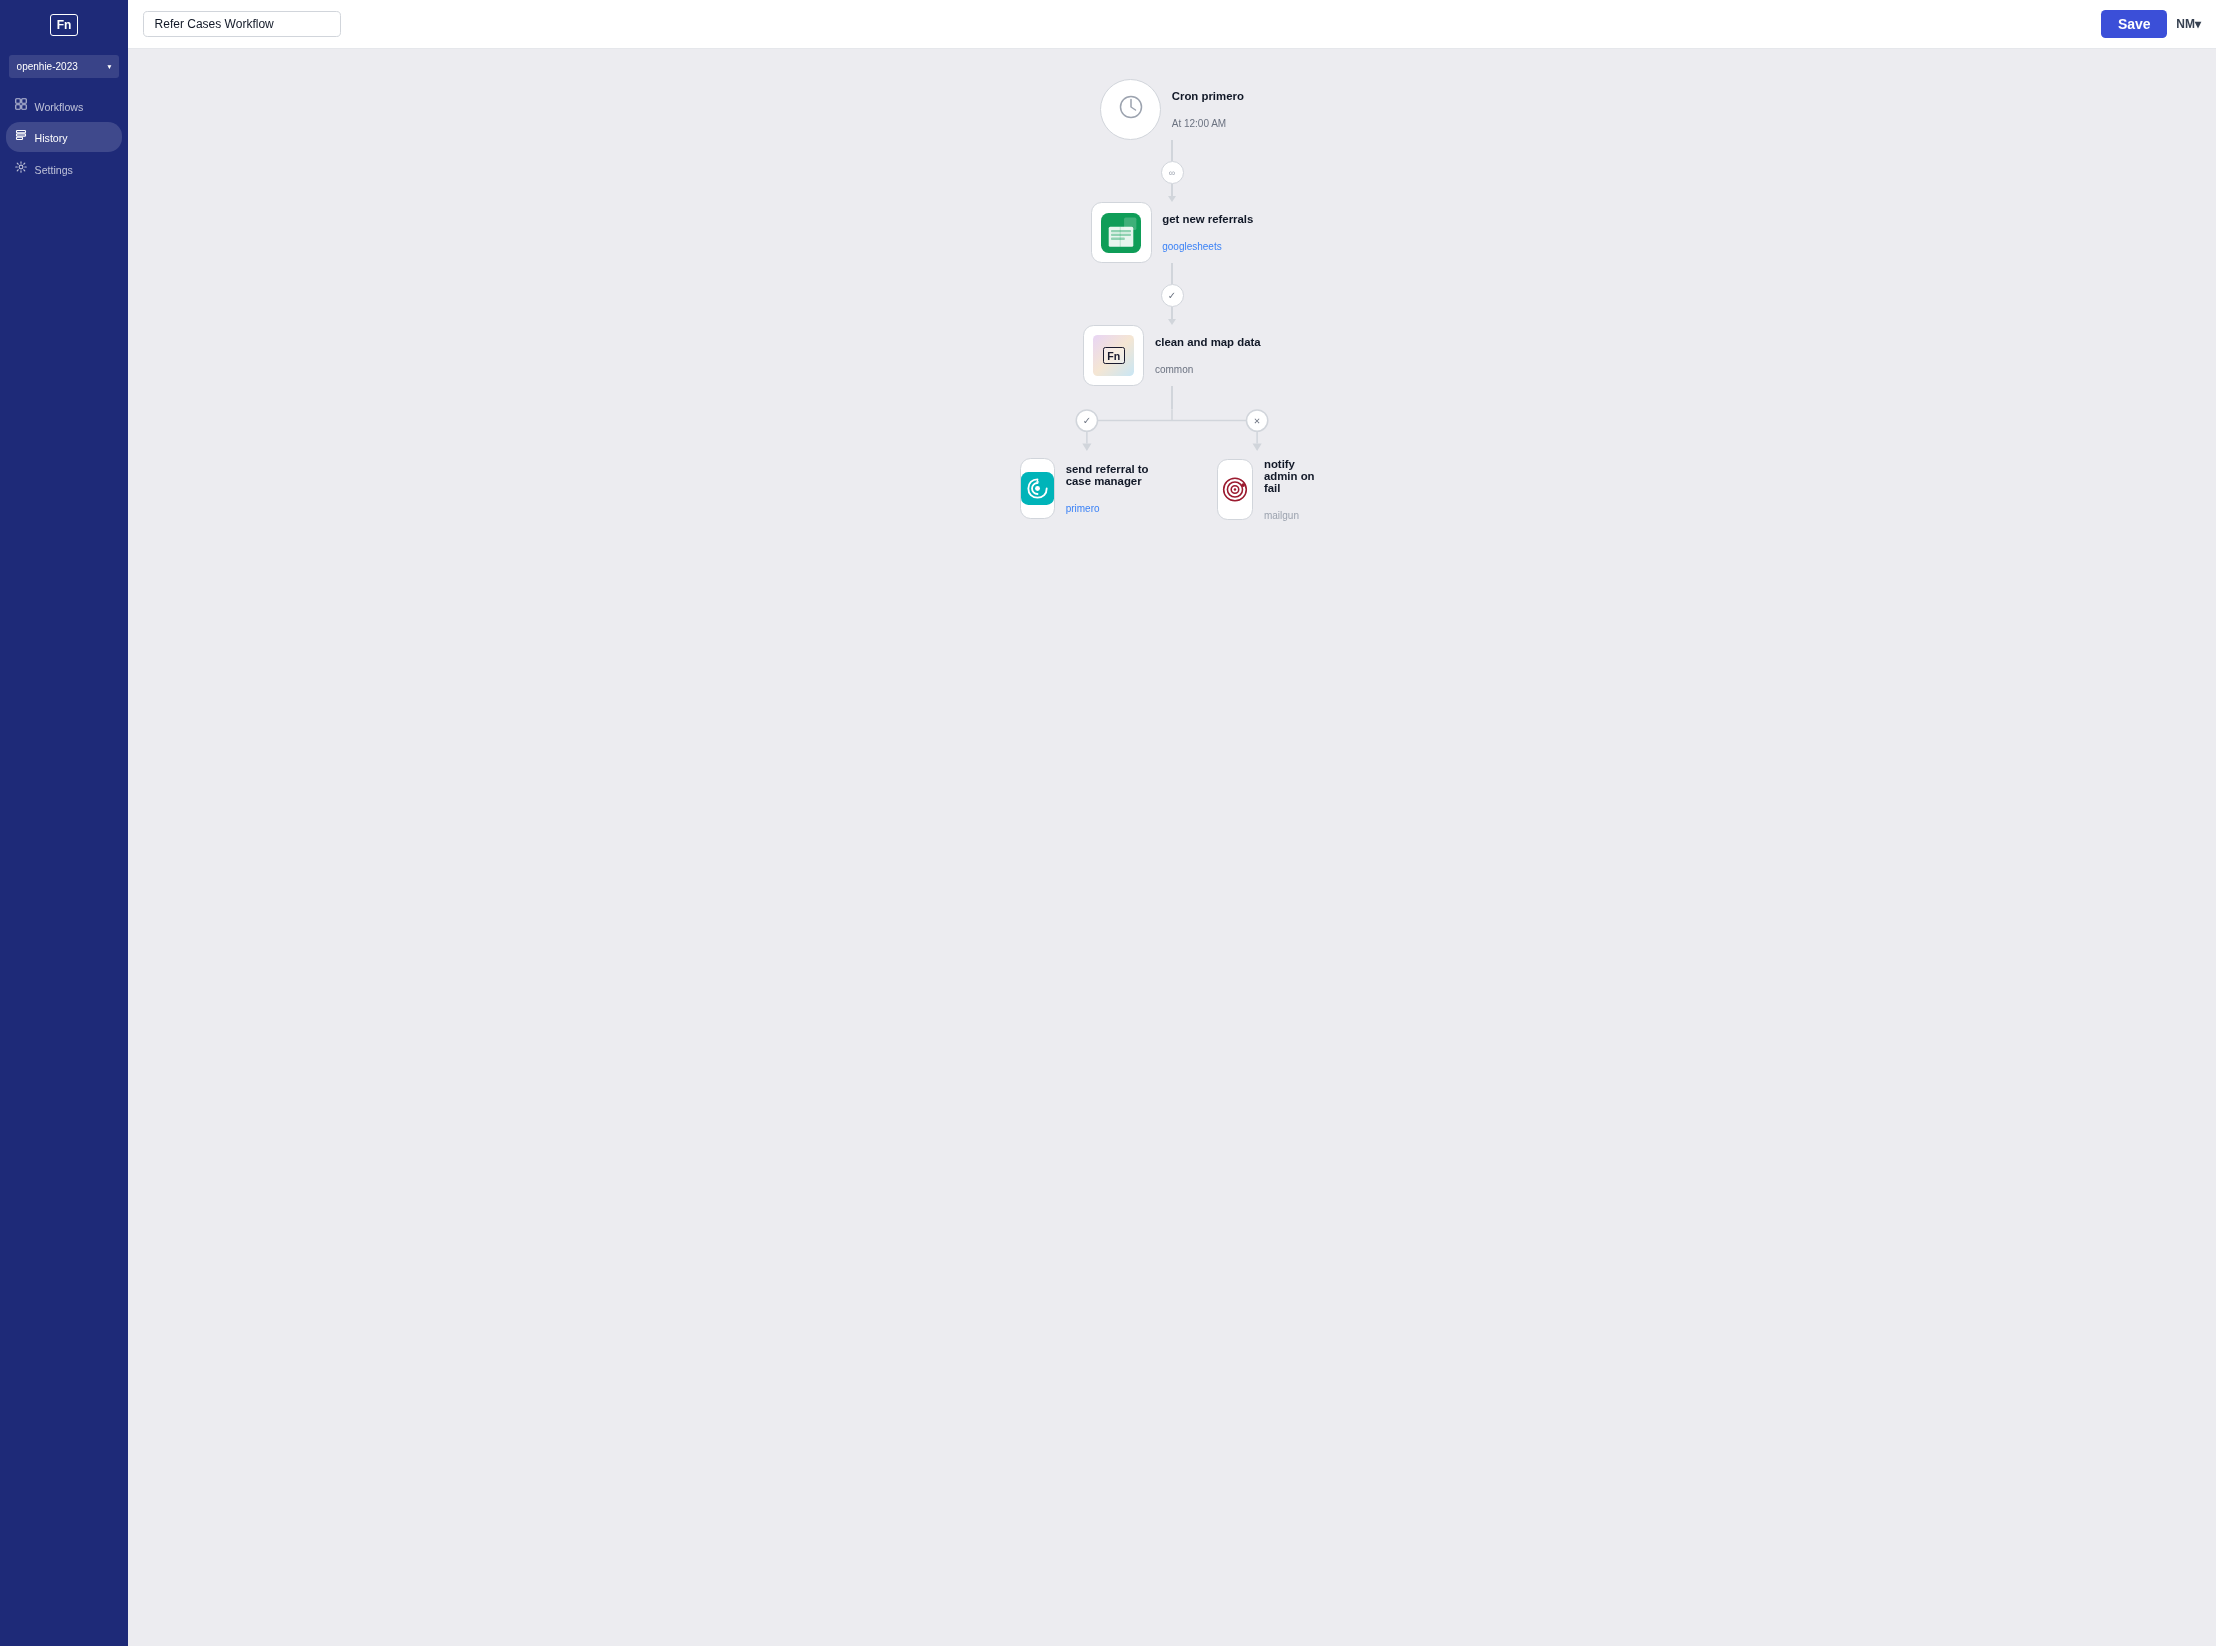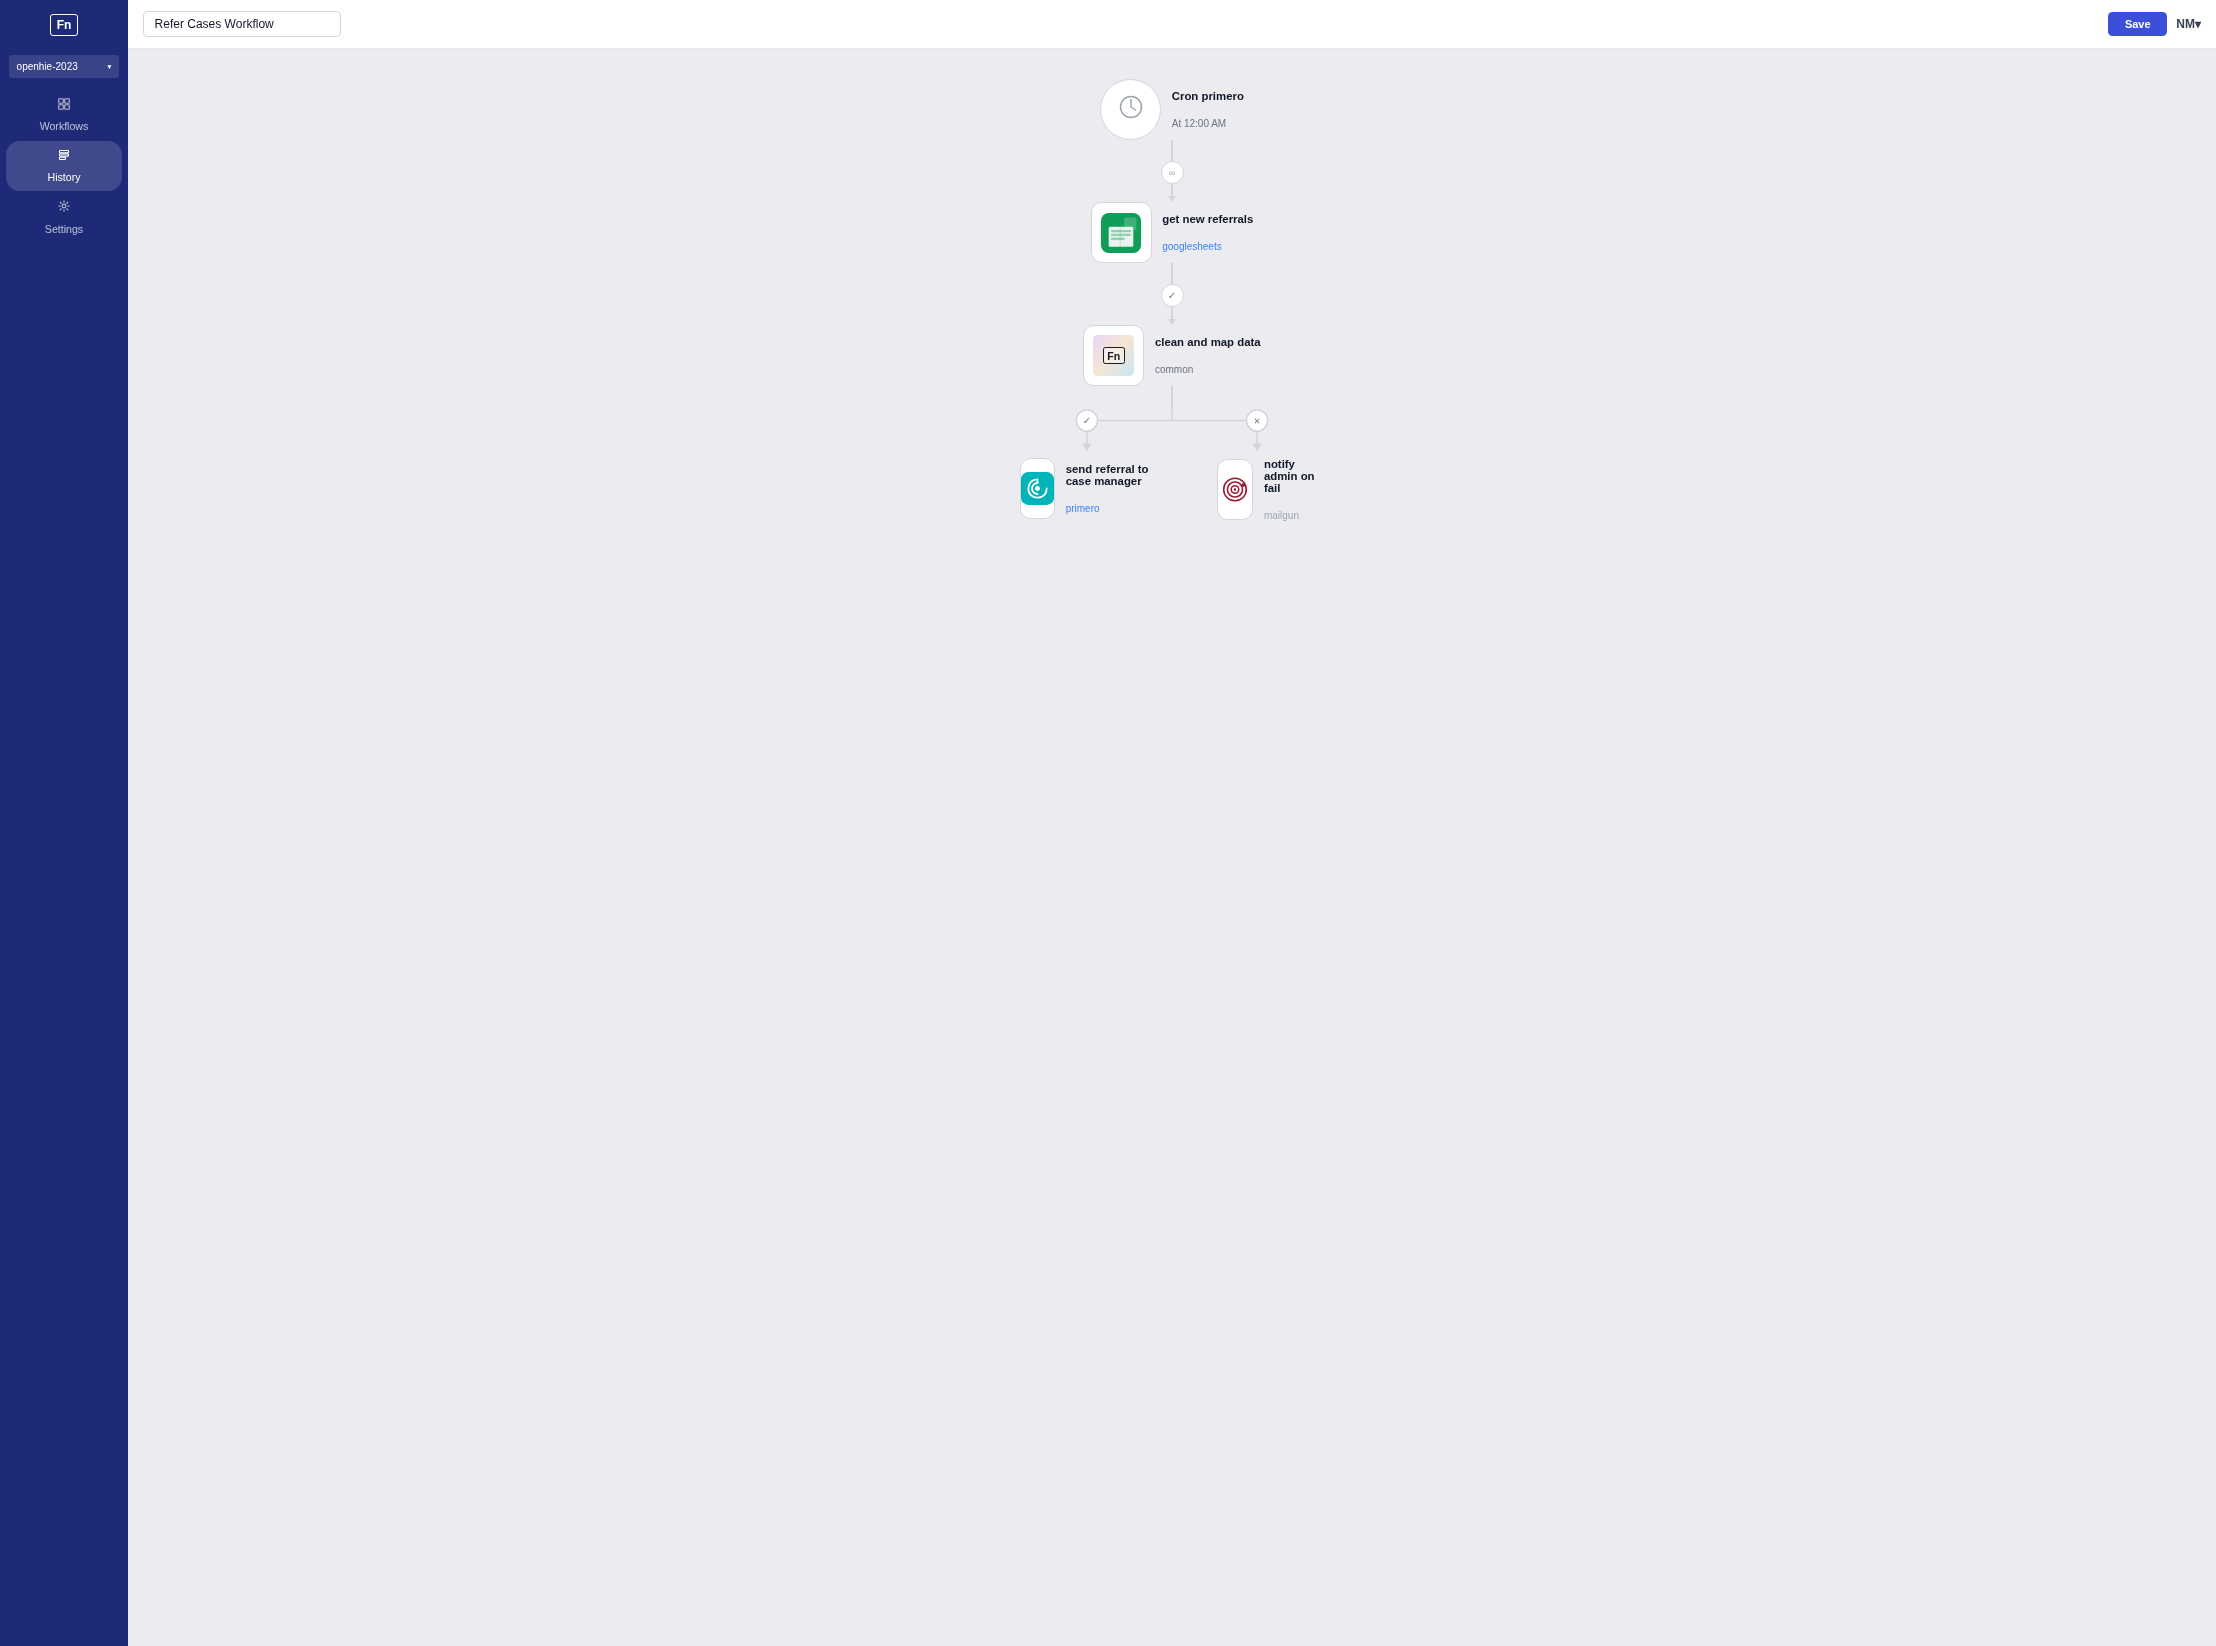--- a/index.html
+++ b/index.html
@@ -40,28 +40,27 @@
       display: flex;
       align-items: center;
       justify-content: space-between;
       cursor: pointer;
       font-size: 10px;
     }
     .workspace-selector .chevron { font-size: 7.6px; margin-left: 4.6px; }
     .nav-items { display: flex; flex-direction: column; gap: 1.5px; padding: 0 6px; }
     .nav-item {
       display: flex;
-      align-items: center;
+      align-items: flex-end;
       gap: 7.6px;
       padding: 7.6px 9px;
       border-radius: 4.6px;
       color: rgba(255,255,255,0.7);
       cursor: pointer;
       font-size: 10.6px;
-      flex-direction: column;
     }
     .nav-item.active {
       background: rgba(255,255,255,0.15);
       color: white;
       border-radius: 14px;
     }
     .nav-icon { font-size: 12px; }
 
     
     .main-content {
@@ -91,21 +90,21 @@
       outline: none;
       min-width: 198px;
     }
     .header-right { display: flex; align-items: center; gap: 9px; }
     .save-btn {
       background: #3b4fd8;
       color: white;
       border: none;
       border-radius: 4.6px;
       padding: 6px 16.7px;
-      font-size: 11px;
+      font-size: 14px;
       font-weight: 600;
       cursor: pointer;
     }
     .user-badge {
       display: flex;
       align-items: center;
       gap: 0;
       font-size: 12px;
       font-weight: 600;
       color: #374151;

